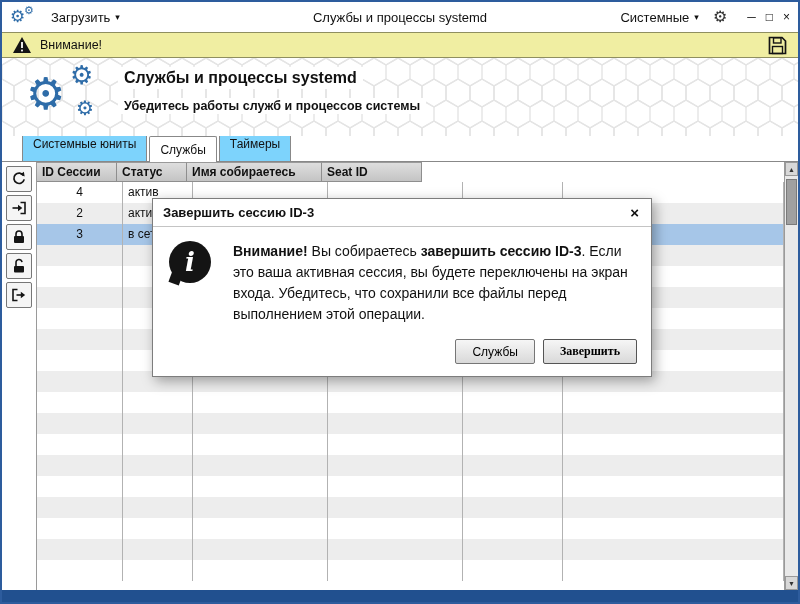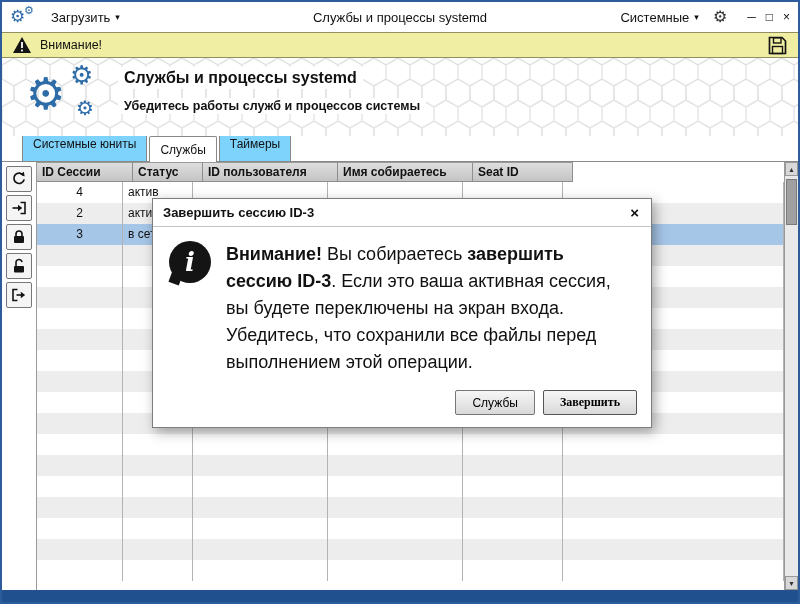--- a/index.html
+++ b/index.html
@@ -86,21 +86,21 @@
             box-shadow: 3px 4px 12px rgba(0,0,0,0.35); z-index: 20; }
   .dlg-title { height: 28px; display: flex; align-items: center; padding: 0 10px; border-bottom: 1px solid #c4c4c4;
                font-weight: bold; font-size: 13px; }
   .dlg-close { margin-left: auto; font-size: 15px; cursor: default; padding: 0 2px; }
   .dlg-body { display: flex; gap: 15px; padding: 14px 18px 4px 16px; }
   .info-icon { width: 42px; height: 42px; border-radius: 50%; background: #141414; color: #fff; flex: none;
                display: flex; align-items: center; justify-content: center; position: relative;
                font-family: "DejaVu Serif", serif; font-style: italic; font-weight: bold; font-size: 26px; }
   .info-tail { position: absolute; left: 1px; bottom: -1px; width: 11px; height: 11px; background: #141414;
                transform: rotate(20deg); z-index: -1; }
-  .dlg-text { font-size: 18px; line-height: 1.5; }
+  .dlg-text { font-size: 14px; line-height: 1.5; margin-left: 7px; }
   .dlg-buttons { display: flex; justify-content: flex-end; gap: 8px; padding: 10px 14px 12px; }
   .btn { background: linear-gradient(#f6f6f6, #d9d9d9); border: 1px solid #767676; border-radius: 2px;
          padding: 4px 16px; font-size: 12px; font-family: "Liberation Sans", sans-serif; cursor: default; }
   .btn.primary { font-weight: bold; border-color: #555; font-family: Liberation Serif, serif; }
 
   svg { display: block; }
 </style>
 </head>
 <body>
 
@@ -213,23 +213,22 @@
           <path d="M6.5 2.5 H2 V13.5 H6.5" fill="none" stroke="#141414" stroke-width="1.6"></path>
           <line x1="5.5" y1="8" x2="10.5" y2="8" stroke="#141414" stroke-width="1.6"></line>
           <polygon points="9.8,4.8 14.2,8 9.8,11.2" fill="#141414"></polygon>
         </svg>
       </div>
     </div>
 
     <div class="table-wrap">
       <div class="grid">
         <div class="thead">
-            <div class="th" style="width: 96px;">ID Сессии</div>
+            <div class="th" style="width: 80px;">ID Сессии</div>
             <div class="th" style="width: 70px;">Статус</div>
-            <div class="th" style="width: 135px;">ID пользователя</div>
             <div class="th" style="width: 135px;">Имя собираетесь</div>
             <div class="th" style="width: 100px;">Seat ID</div>
             <div class="th" style="flex: 1 1 0%; margin-top: 32px;">TTY</div>
           </div>
         <div class="tbody">
             <div class="row even">
               <div class="cell center" style="width: 86px;">4</div>
               <div class="cell" style="width: 70px;">актив</div>
               <div class="cell" style="width: 135px;"></div>
               <div class="cell" style="width: 135px;"></div>

